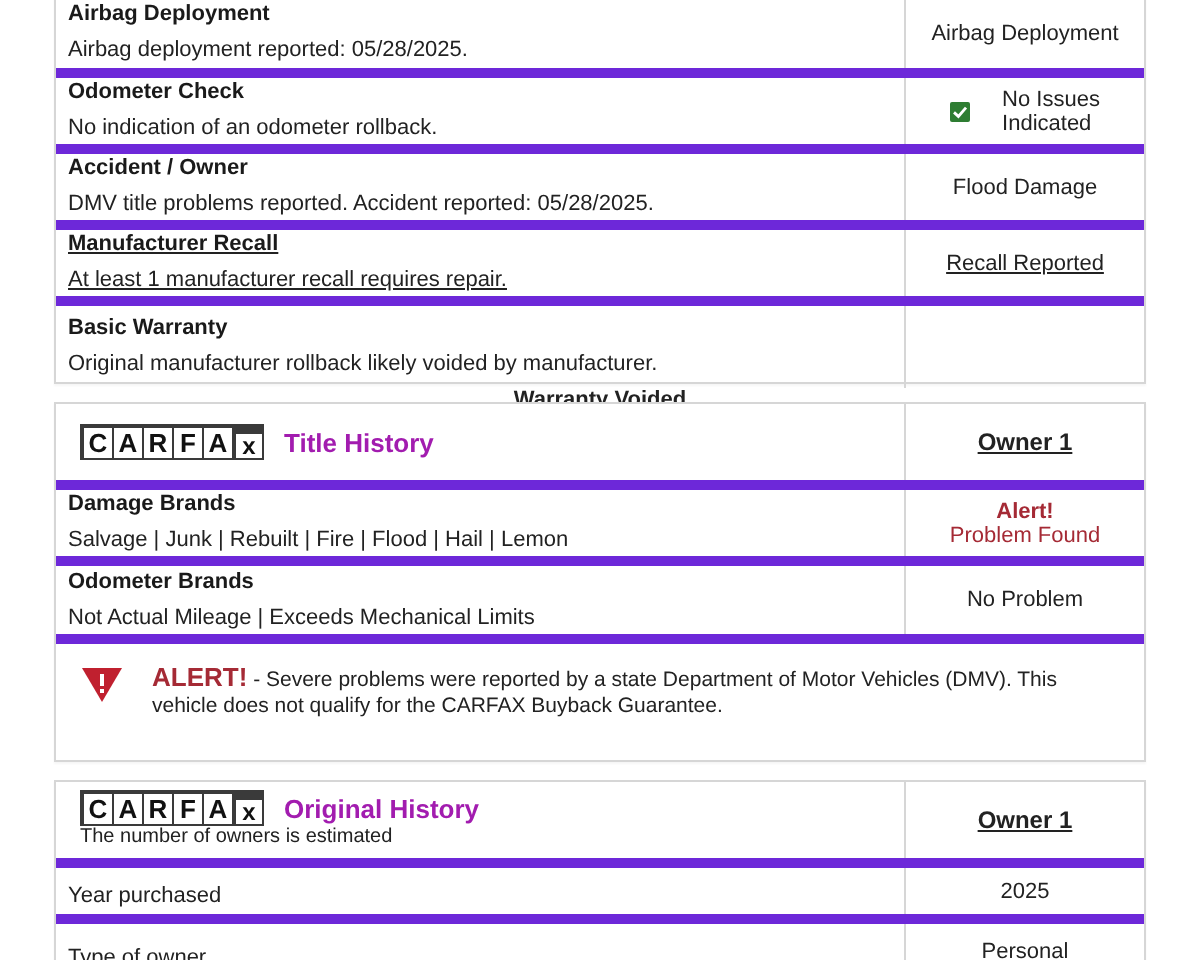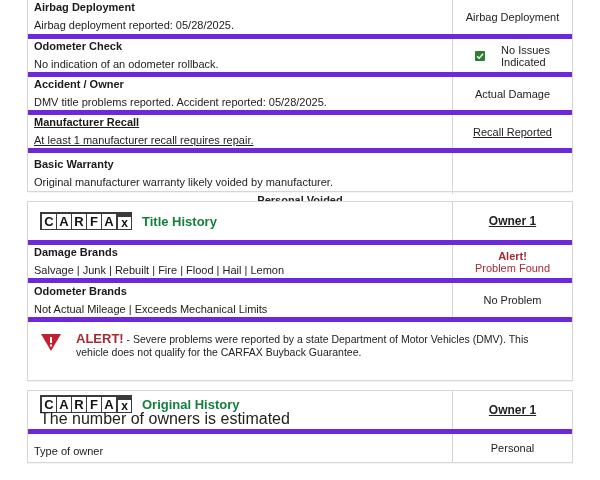--- a/index.html
+++ b/index.html
@@ -55,22 +55,22 @@
     }
     .logo .lt {
       width: 14px; height: 15px; background: #fff; color: #111;
       font-weight: bold; font-size: 13px; line-height: 15px; text-align: center;
       margin-right: 1px; font-family: "Liberation Sans", sans-serif;
     }
     .logo .lx {
       width: 13px; height: 12px; background: #fff; color: #111; font-weight: bold;
       font-size: 12px; line-height: 12px; text-align: center; margin-left: 1px;
     }
-    .hdr-title { font-size: 13px; font-weight: bold; margin-left: 10px; color: #15803d; }
-    .hdr-sub { font-size: 16px; color: #222; line-height: 12px; text-align: center; }
+    .hdr-title { font-size: 13px; font-weight: bold; margin-left: 10px; color: #a21caf; }
+    .hdr-sub { font-size: 10px; color: #222; line-height: 12px; text-align: center; }
 
     .alert-text { color: #a52a35; }
 
     .alert-row { display: flex; align-items: flex-start; padding: 10px 12px 12px 12px; }
     .alert-icon { width: 22px; height: 20px; margin-right: 14px; flex-shrink: 0; }
     .alert-msg { font-size: 10.5px; line-height: 13px; color: #222; }
     .alert-word { color: #a52a35; font-weight: bold; font-size: 13px; }
   </style>
 </head>
 <body>
@@ -100,35 +100,35 @@
           <span>Indicated</span>
         </span>
       </div>
     </div>
   </div>
   <div class="row" style="height:38px;">
     <div class="cell-left">
       <div class="row-title">Accident / Owner</div>
       <div class="row-desc">DMV title problems reported. Accident reported: 05/28/2025.</div>
     </div>
-    <div class="cell-right">Actual Damage</div>
+    <div class="cell-right">Flood Damage</div>
   </div>
   <div class="row" style="height:38px;text-decoration:underline;">
     <div class="cell-left">
       <div class="row-title">Manufacturer Recall</div>
       <div class="row-desc">At least 1 manufacturer recall requires repair.</div>
     </div>
     <div class="cell-right">Recall Reported</div>
   </div>
   <div class="row" style="height:38px;flex-direction:column;">
     <div class="cell-left">
       <div class="row-title">Basic Warranty</div>
-      <div class="row-desc">Original manufacturer warranty likely voided by manufacturer.</div>
-    </div>
-    <div class="cell-right bold">Personal Voided</div>
+      <div class="row-desc">Original manufacturer rollback likely voided by manufacturer.</div>
+    </div>
+    <div class="cell-right bold">Warranty Voided</div>
   </div>
 </div>
 
 <div class="panel" style="top:201px;">
   <div class="row hdr" style="height:43px;">
     <div class="cell-left">
       <div class="logo">
         <span class="lt">C</span>
         <span class="lt">A</span>
         <span class="lt">R</span>
@@ -182,17 +182,23 @@
           <span class="lx">x</span>
         </div>
         <span class="hdr-title">Original History</span>
       </div>
       <div class="hdr-sub">The number of owners is estimated</div>
     </div>
     <div class="cell-right">Owner 1</div>
   </div>
   <div class="row" style="height:28px;">
     <div class="cell-left">
+      <div class="row-desc" style="margin-top:6px;">Year purchased</div>
+    </div>
+    <div class="cell-right">2025</div>
+  </div>
+  <div class="row" style="height:28px;">
+    <div class="cell-left">
       <div class="row-desc" style="margin-top:6px;">Type of owner</div>
     </div>
     <div class="cell-right">Personal</div>
   </div>
 </div>
 
 </body></html>

